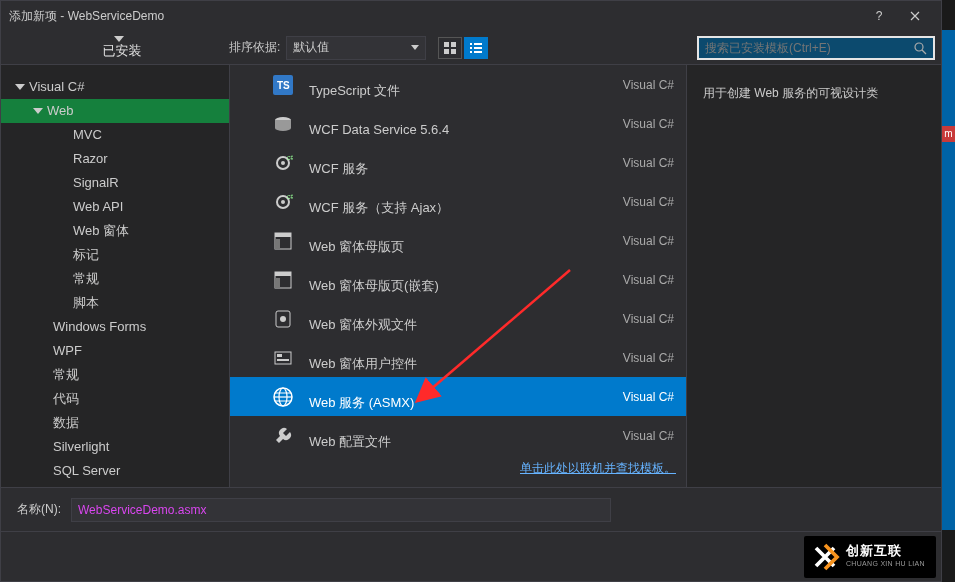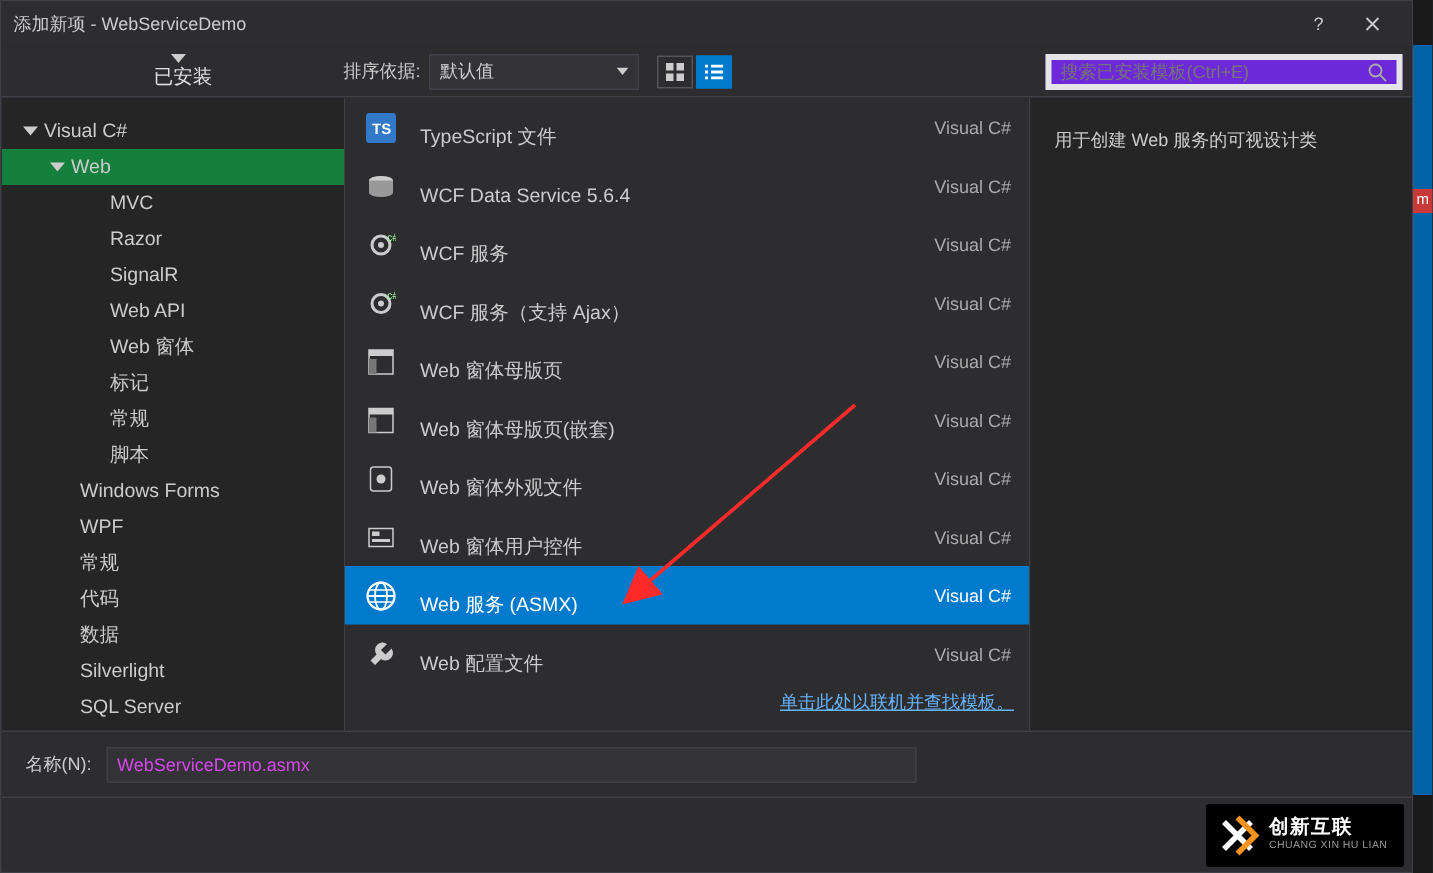--- a/index.html
+++ b/index.html
@@ -9,33 +9,33 @@
 .titlebar .spacer { flex: 1; }
 .titlebar .btn { width: 36px; height: 30px; display: flex; align-items: center; justify-content: center; color: #ccc; }
 .topbar { height: 34px; background: #2d2d30; display: flex; align-items: center; border-bottom: 1px solid #3f3f46; }
 .topbar .installed { width: 228px; padding-left: 14px; display: flex; align-items: center; color: #e0e0e0; font-size: 13px; flex-direction: column; }
 .topbar .installed .tri { margin-right: 6px; display:inline-block; width:0;height:0;border-left:5px solid transparent;border-right:5px solid transparent;border-top:6px solid #ccc;}
 .topbar .sortlbl { color: #ccc; font-size: 12px; margin-right: 6px; }
 .topbar .sortsel { background: #333337; border: 1px solid #3f3f46; color: #ccc; height: 24px; width: 140px; font-size: 12px; display:flex;align-items:center;padding:0 6px;justify-content:space-between;}
 .topbar .viewbtns { margin-left: 12px; display:flex; gap:2px;}
 .topbar .viewbtn { width:24px;height:22px;border:1px solid #555; display:flex;align-items:center;justify-content:center;}
 .topbar .viewbtn.active{background:#007acc;border-color:#007acc;}
-.topbar .searchwrap{margin-left:auto;width:238px;height:24px;background:#6d28d9;border:4px solid #e5e5e5;display:flex;align-items:center;padding:0 6px;margin-right:6px;}
+.topbar .searchwrap{margin-left:auto;width:238px;height:24px;background:#0c4a6e;border:2px solid #e5e5e5;display:flex;align-items:center;padding:0 6px;margin-right:6px;}
 .topbar .searchwrap input{flex:1;background:transparent;border:none;color:#aaa;font-size:12px;outline:none;}
 .body { flex: 1; display: flex; min-height:0;}
 .sidebar { width: 228px; background: #252526; padding: 10px 0; color: #ccc; font-size: 13px; overflow-y:auto;}
 .tree-item{padding:2px 0 2px 14px;display:flex;align-items:center;cursor:pointer;line-height:20px;}
 .tree-item .tri{width:10px;display:inline-block;}
 .tree-item .tri.open{width:0;height:0;border-left:5px solid transparent;border-right:5px solid transparent;border-top:6px solid #ccc;margin-right:4px;}
 .lvl1{padding-left:14px;} .lvl2{padding-left:32px;} .lvl3{padding-left:52px;} .lvl4{padding-left:72px;}
 .tree-item.selected{background:#15803d;}
 .center{flex:1;background:#2d2d30;display:flex;flex-direction:column;min-width:0;border-left:1px solid #3f3f46;border-right:1px solid #3f3f46;}
 .itemlist{flex:1;overflow-y:auto;}
 .item{height:39px;display:flex;align-items:center;padding:0 12px;color:#ccc;font-size:13px;cursor:pointer;}
-.item .icn{width:24px;height:24px;margin-right:14px;display:flex;align-items:center;justify-content:center;flex-shrink:0;}
+.item .icn{width:24px;height:24px;margin-right:14px;display:flex;align-items:center;justify-content:center;flex-shrink:0;margin-left:29px;}
 .item .nm{flex:1;margin-top:12px;}
 .item .lang{font-size:12px;color:#aaa;}
 .item.selected{background:#007acc;color:#fff;}
 .item.selected .lang{color:#fff;}
 .searchlink{text-align:right;padding:10px;}
 .searchlink a{color:#66b3ff;font-size:12px;text-decoration:underline;cursor:pointer;}
 .right{width:254px;background:#252526;padding:12px 16px;color:#ccc;font-size:12px;line-height:20px;}
 .right .typelbl{color:#fff;font-weight:bold;}
 .bottombar{height:44px;background:#2d2d30;border-top:1px solid #3f3f46;display:flex;align-items:center;padding:0 16px;}
 .bottombar .lbl{color:#ccc;font-size:12px;margin-right:10px;}

